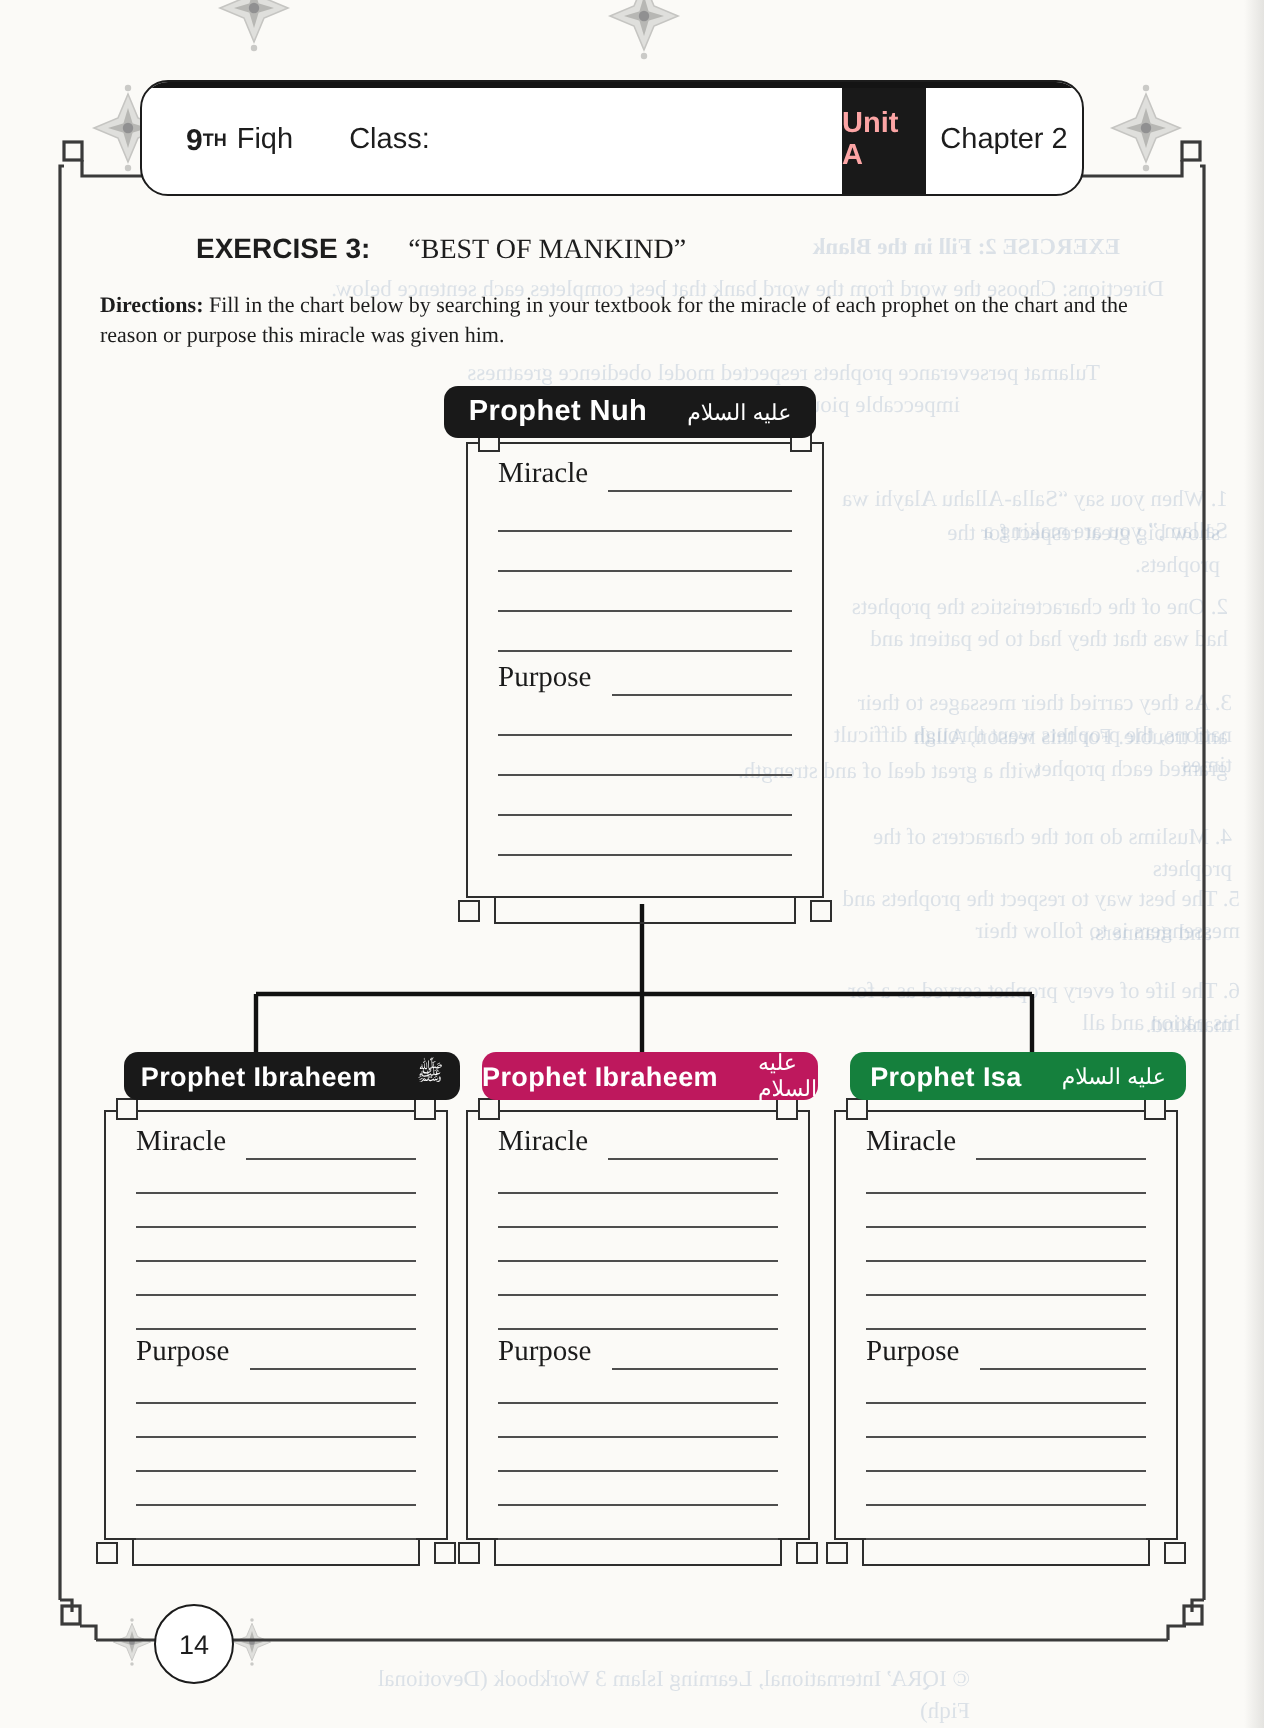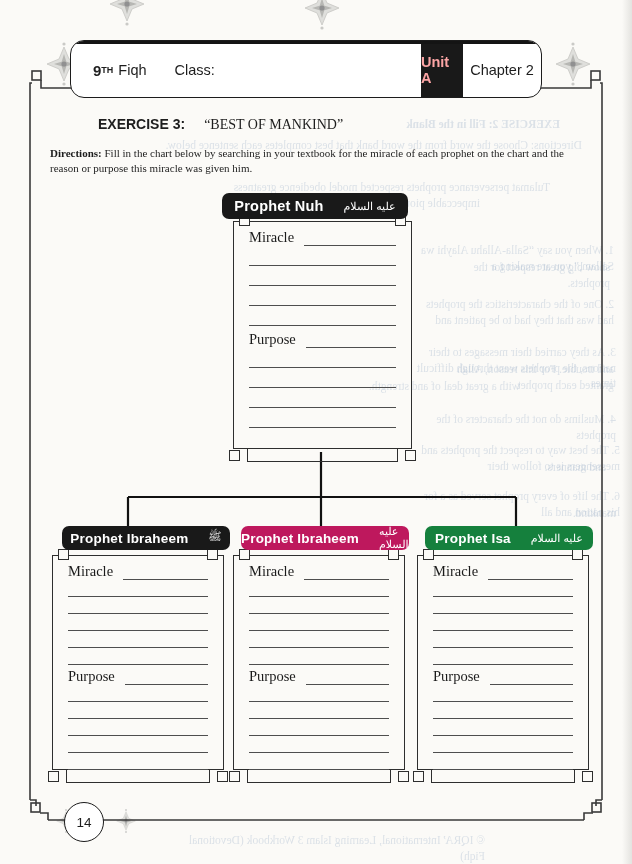--- a/index.html
+++ b/index.html
@@ -76,21 +76,21 @@
   .panel-inner{padding:6px 15px 0 15px;}
   .frow{display:flex;align-items:flex-end;height:18px;font-size:14.5px;color:#1b1b1b;}
   .frow .fill{flex:1;margin-left:10px;border-bottom:1.4px solid #4e4e4e;height:14px;}
   .bl{border-bottom:1.35px solid #4e4e4e;}
   .panel-root-lines .bl{height:19px;}
   .panel-child-lines .bl{height:16px;}
   .gap-root{height:4px;}
   .gap-child{height:2px;}
   
   #page-circle{
-    left:64px;top:802px;width:38px;height:38px;z-index:4;
+    left:77px;top:802px;width:38px;height:38px;z-index:4;
     border:1.7px solid #1b1b1b;border-radius:50%;background:#fff;
     display:flex;align-items:center;justify-content:center;
     font-family:"Liberation Sans", sans-serif;font-size:13.5px;
   }
   
   #edge-shade{right:0;top:0;width:10px;height:100%;z-index:7;pointer-events:none;
     background:linear-gradient(to right, rgba(0,0,0,0), rgba(60,60,55,.12));}
 </style>
 </head>
 <body>

